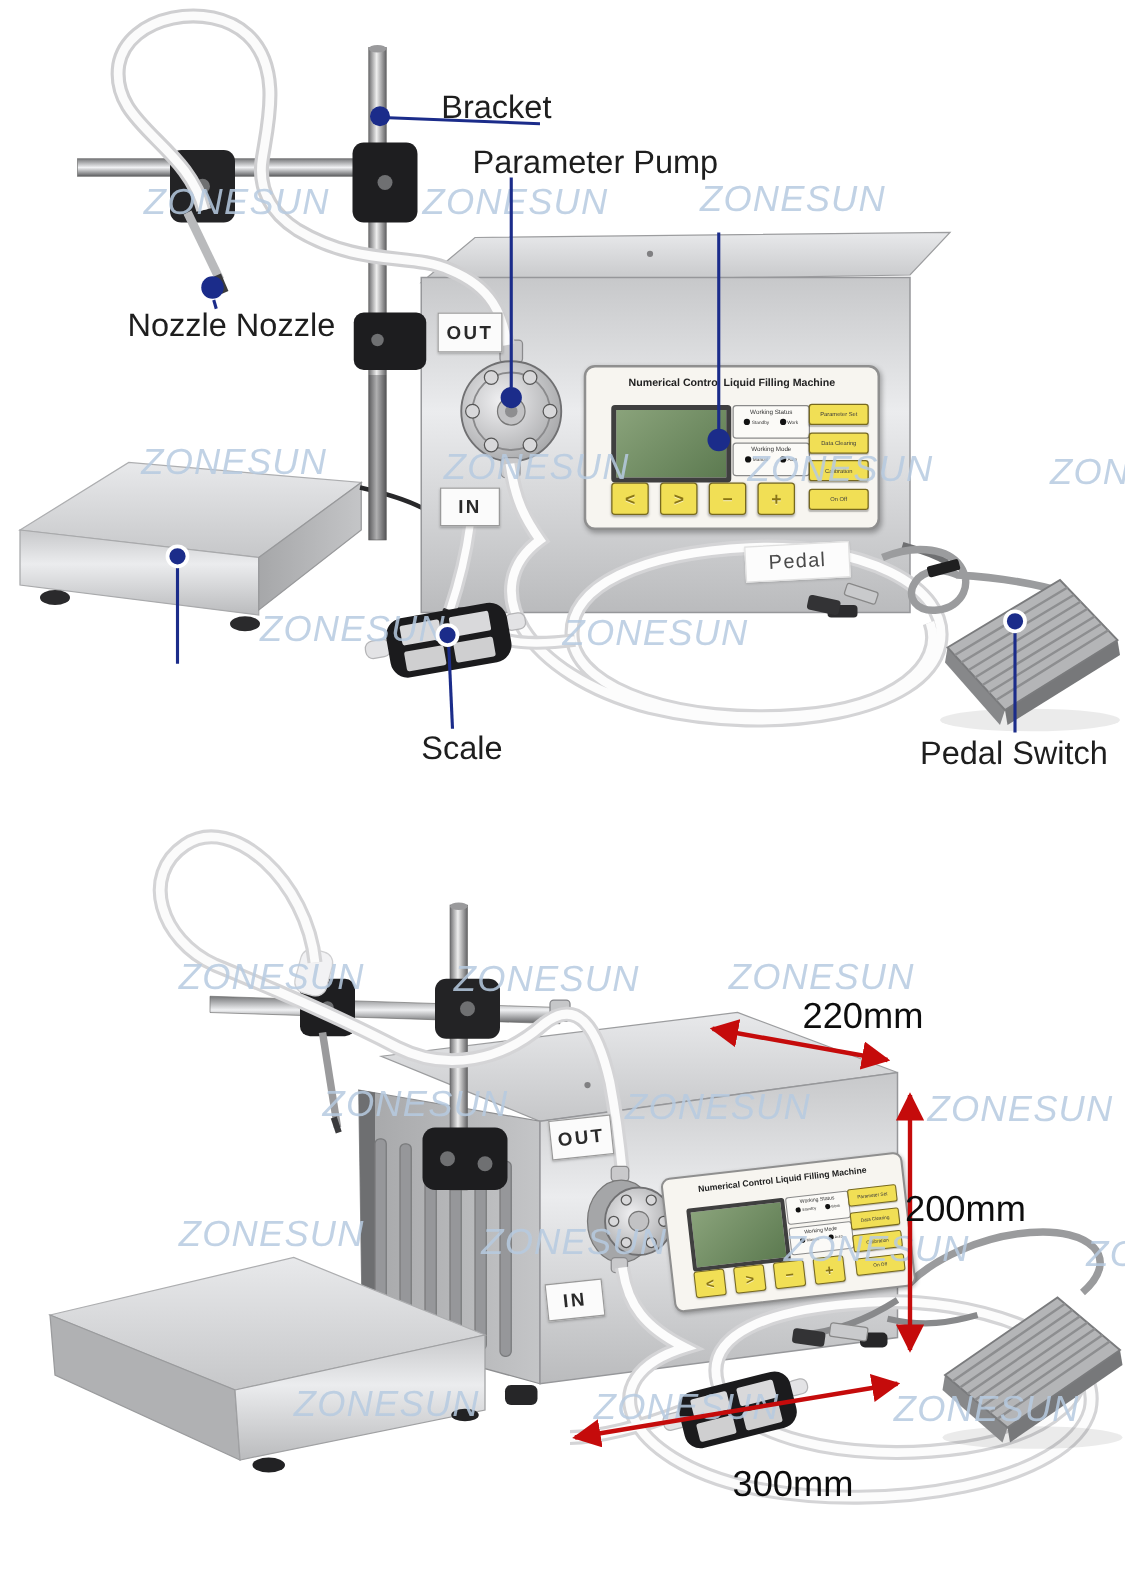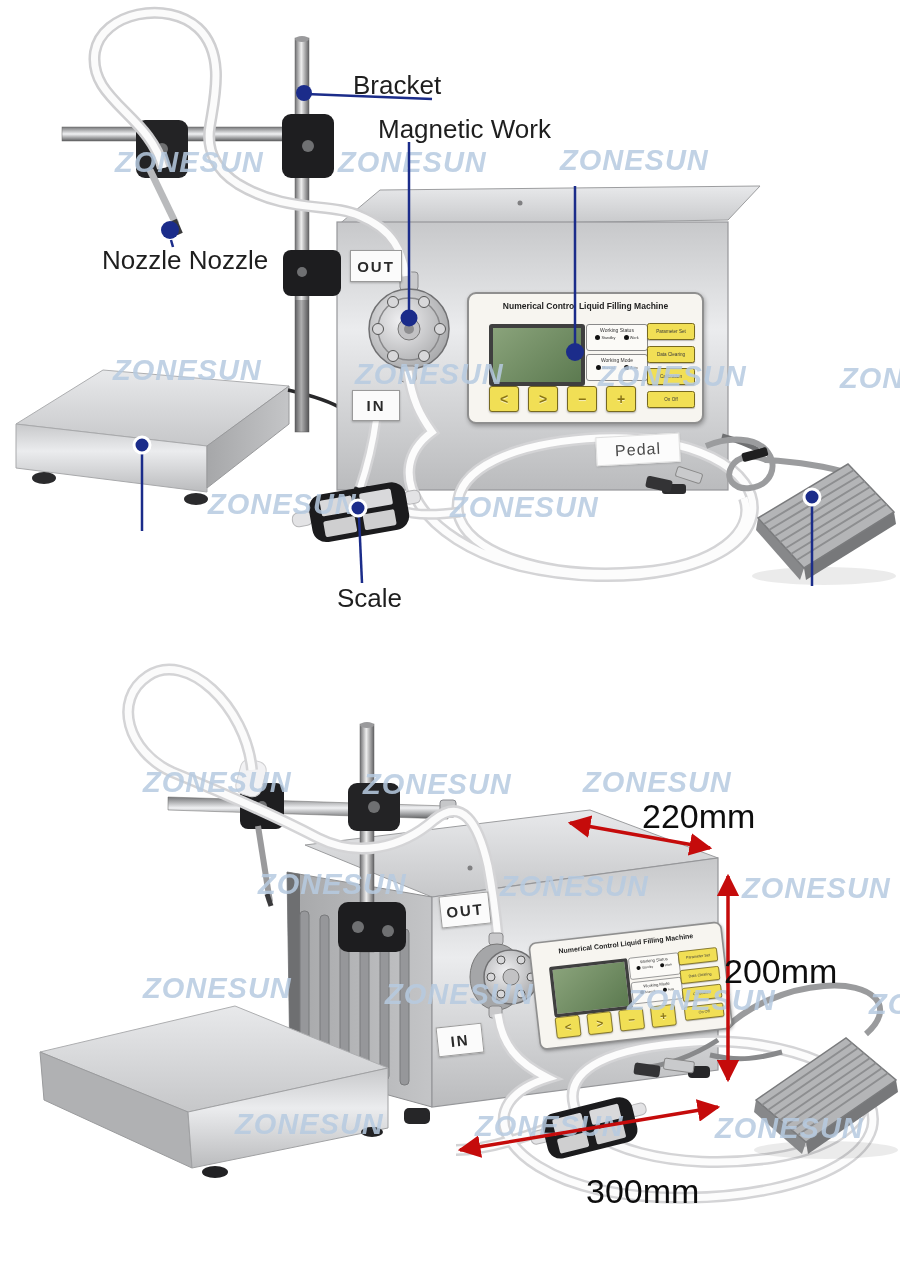--- a/index.html
+++ b/index.html
@@ -3,26 +3,26 @@
 <meta charset="utf-8">
 <style>
   html,body{margin:0;padding:0;background:#fff;}
   .canvas{position:relative;width:900px;height:1276px;background:#ffffff;overflow:hidden;
           font-family:"Liberation Sans",sans-serif;}
   svg.layer{position:absolute;left:0;top:0;pointer-events:none;}
   #art{z-index:1}
   #ann{z-index:5}
 
   
-  .wm{position:absolute;z-index:4;font-style:italic;font-weight:700;font-size:29px;
+  .wm{position:absolute;z-index:4;font-style:italic;font-weight:400;font-size:29px;
       letter-spacing:1px;color:#b7cbe1;opacity:.85;white-space:nowrap;pointer-events:none;}
 
   
   .callout{position:absolute;z-index:6;font-size:26px;color:#1e1e1e;white-space:nowrap;}
-  .dim{position:absolute;z-index:6;font-size:34px;color:#0d0d0d;white-space:nowrap;}
+  .dim{position:absolute;z-index:6;font-size:29px;color:#0d0d0d;white-space:nowrap;}
 
   
   .plate{position:absolute;z-index:3;background:#fbfbfb;border:1px solid #9a9a9a;
          box-shadow:0 1px 2px rgba(0,0,0,.25);display:flex;align-items:center;justify-content:center;
          font-size:15px;font-weight:700;letter-spacing:2px;color:#2a2a2a;}
   .tag{position:absolute;z-index:3;background:#fcfcfc;border:1px solid #e0e0e0;
        display:flex;align-items:center;justify-content:center;font-size:16px;color:#4a4a4a;
        letter-spacing:1px;box-shadow:0 1px 2px rgba(0,0,0,.15);}
 
   
@@ -404,21 +404,22 @@
       <circle cx="812" cy="497" r="8" stroke="#fff" stroke-width="3"></circle>
     </g>
     <g stroke="#c50b0b" stroke-width="3.5">
       <line x1="570" y1="823" x2="710" y2="848" marker-start="url(#ra)" marker-end="url(#ra)"></line>
       <line x1="728" y1="876" x2="728" y2="1080" marker-start="url(#ra)" marker-end="url(#ra)"></line>
       <line x1="460" y1="1150" x2="718" y2="1107" marker-start="url(#ra)" marker-end="url(#ra)"></line>
     </g>
   </svg>
 
   <div class="callout" style="left:353px;top:70px">Bracket</div>
-  <div class="callout" style="left:378px;top:114px">Magnetic Work</div>
+  <div class="callout" style="left:378px;top:114px">Parameter Pump</div>
   <div class="callout" style="left:102px;top:245px">Nozzle Nozzle</div>
   <div class="callout" style="left:337px;top:583px">Scale</div>
+  <div class="callout" style="left:736px;top:587px">Pedal Switch</div>
 
   <div class="dim" style="left:642px;top:797px">220mm</div>
   <div class="dim" style="left:724px;top:952px">200mm</div>
   <div class="dim" style="left:586px;top:1172px">300mm</div>
 
 </div>
 
 </body></html>

